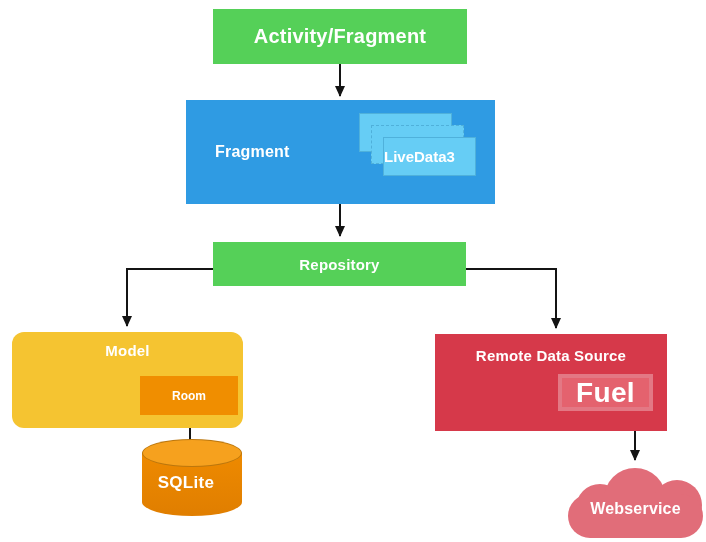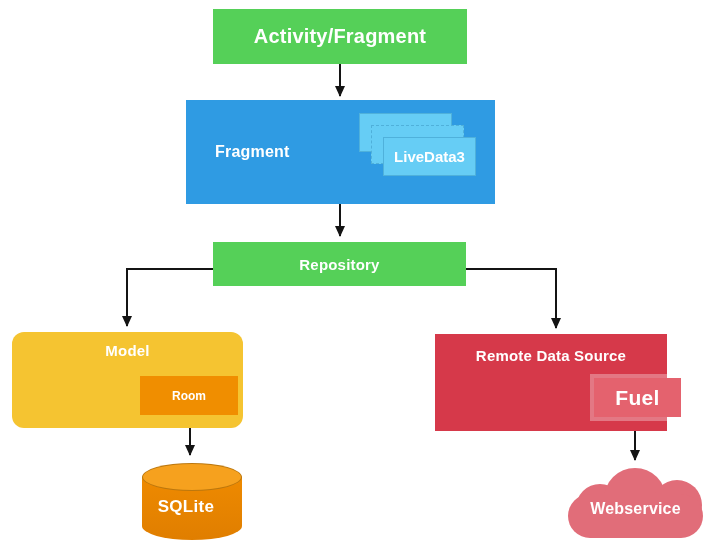--- a/index.html
+++ b/index.html
@@ -42,21 +42,21 @@
   }
   .ld-box {
     position: absolute; width: 93px; height: 39px;
     background: var(--light-blue);
     border: 1px solid rgba(22, 105, 150, 0.28);
   }
   .ld-back  { left: 359px; top: 113px; }
   .ld-mid   { left: 371px; top: 125px; border-style: dashed; }
   .ld-front {
     left: 383px; top: 137px;
-    display: flex; align-items: center; justify-content: center;
+    display: flex; align-items: center; justify-content: flex-start;
     color: var(--label); font-weight: bold; font-size: 15px;
   }
   .repository {
     left: 213px; top: 242px; width: 253px; height: 44px;
     background: var(--green);
     font-size: 15px; letter-spacing: .2px;
   }
   .model {
     left: 12px; top: 332px; width: 231px; height: 96px;
     background: var(--yellow);
@@ -71,29 +71,29 @@
     text-align: center; font-size: 15px; letter-spacing: .2px;
   }
   .model .box-title { top: 10px; }
   .rds .box-title { top: 13px; }
   .room {
     left: 140px; top: 376px; width: 98px; height: 39px;
     background: var(--orange);
     font-size: 12px;
   }
   .fuel {
-    left: 590px; top: 374px; width: 95px; height: 47px;
+    left: 558px; top: 374px; width: 95px; height: 37px;
     background: var(--light-red);
     background-clip: padding-box;
     border: 4px solid rgba(255, 255, 255, 0.32);
-    font-size: 21px; letter-spacing: .3px;
+    font-size: 28px; letter-spacing: .3px;
   }
 
   
-  .sqlite { left: 142px; top: 463px; width: 88px; height: 77px; }
+  .sqlite { left: 142px; top: 439px; width: 88px; height: 77px; }
   .cyl-body {
     position: absolute; left: 0; top: 14px; width: 100px; height: 63px;
     background: linear-gradient(var(--cyl-body), var(--cyl-body-deep));
     border-radius: 0 0 50px 50px / 0 0 14px 14px;
   }
   .cyl-top {
     position: absolute; left: 0; top: 0; width: 100px; height: 28px;
     border-radius: 50%;
     background: var(--cyl-top);
     border: 1px solid rgba(140, 85, 0, 0.55);

